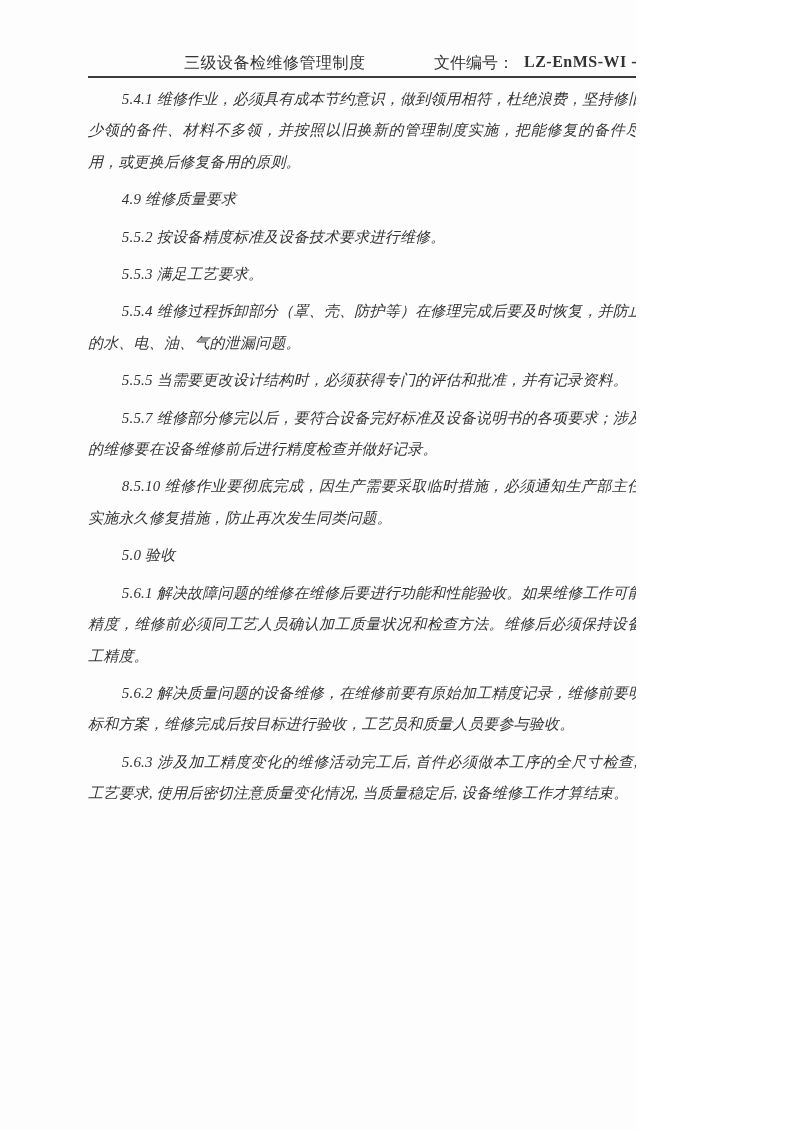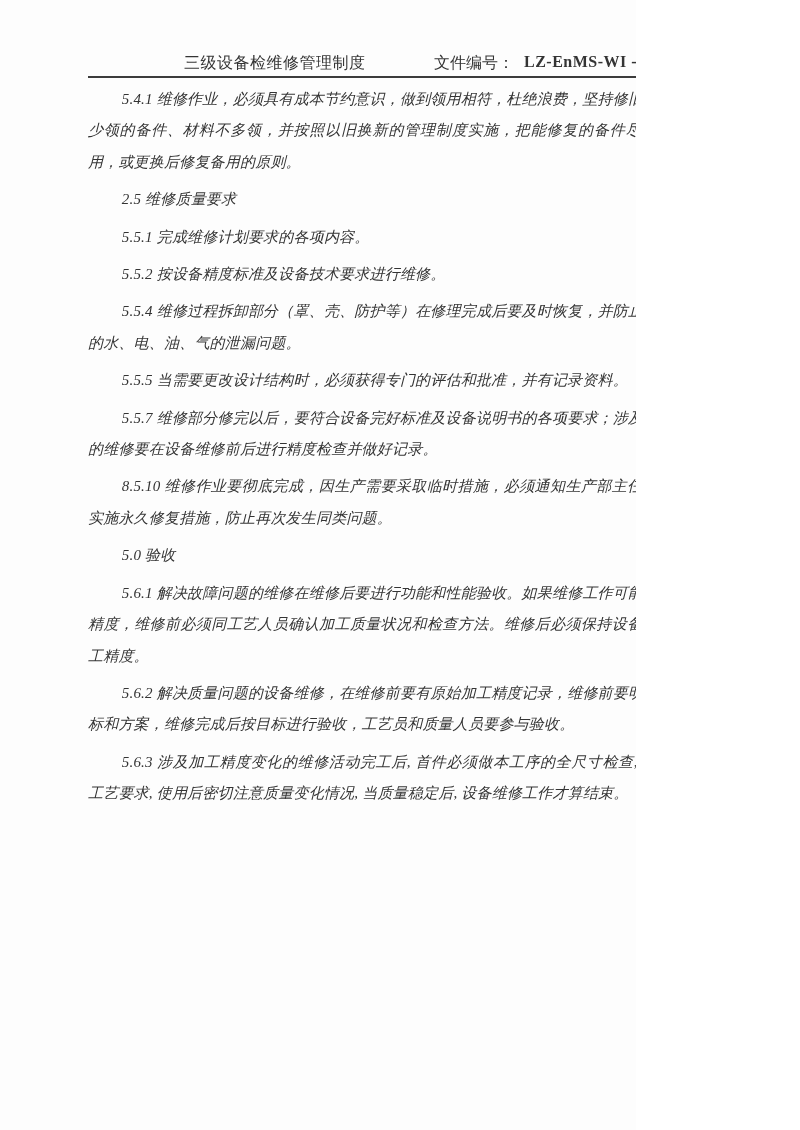--- a/index.html
+++ b/index.html
@@ -68,23 +68,23 @@
 <div class="page">
 
   <div class="header">
     <span class="title">三级设备检维修管理制度</span>
     <span class="doc-label">文件编号：</span>
     <span class="doc-value">LZ-EnMS-WI -06</span>
   </div>
 
   <div class="content">
     <p class="para">5.4.1 维修作业，必须具有成本节约意识，做到领用相符，杜绝浪费，坚持修旧利废，能少领的备件、材料不多领，并按照以旧换新的管理制度实施，把能修复的备件尽量维修使用，或更换后修复备用的原则。</p>
-    <p class="para">2.5 维修质量要求</p>
-    <p class="para">5.5.1 完成维修计划要求的各项内容。</p>
+    <p class="para">4.9 维修质量要求</p>
     <p class="para">5.5.2 按设备精度标准及设备技术要求进行维修。</p>
+    <p class="para">5.5.3 满足工艺要求。</p>
     <p class="para">5.5.4 维修过程拆卸部分（罩、壳、防护等）在修理完成后要及时恢复，并防止维修导致的水、电、油、气的泄漏问题。</p>
     <p class="para">5.5.5 当需要更改设计结构时，必须获得专门的评估和批准，并有记录资料。</p>
     <p class="para">5.5.7 维修部分修完以后，要符合设备完好标准及设备说明书的各项要求；涉及设备精度的维修要在设备维修前后进行精度检查并做好记录。</p>
     <p class="para">8.5.10 维修作业要彻底完成，因生产需要采取临时措施，必须通知生产部主任，并尽快实施永久修复措施，防止再次发生同类问题。</p>
     <p class="para">5.0 验收</p>
     <p class="para">5.6.1 解决故障问题的维修在维修后要进行功能和性能验收。如果维修工作可能影响加工精度，维修前必须同工艺人员确认加工质量状况和检查方法。维修后必须保持设备原有的加工精度。</p>
     <p class="para">5.6.2 解决质量问题的设备维修，在维修前要有原始加工精度记录，维修前要明确维修目标和方案，维修完成后按目标进行验收，工艺员和质量人员要参与验收。</p>
     <p class="para">5.6.3 涉及加工精度变化的维修活动完工后, 首件必须做本工序的全尺寸检查, 确保满足工艺要求, 使用后密切注意质量变化情况, 当质量稳定后, 设备维修工作才算结束。</p>
   </div>
 

